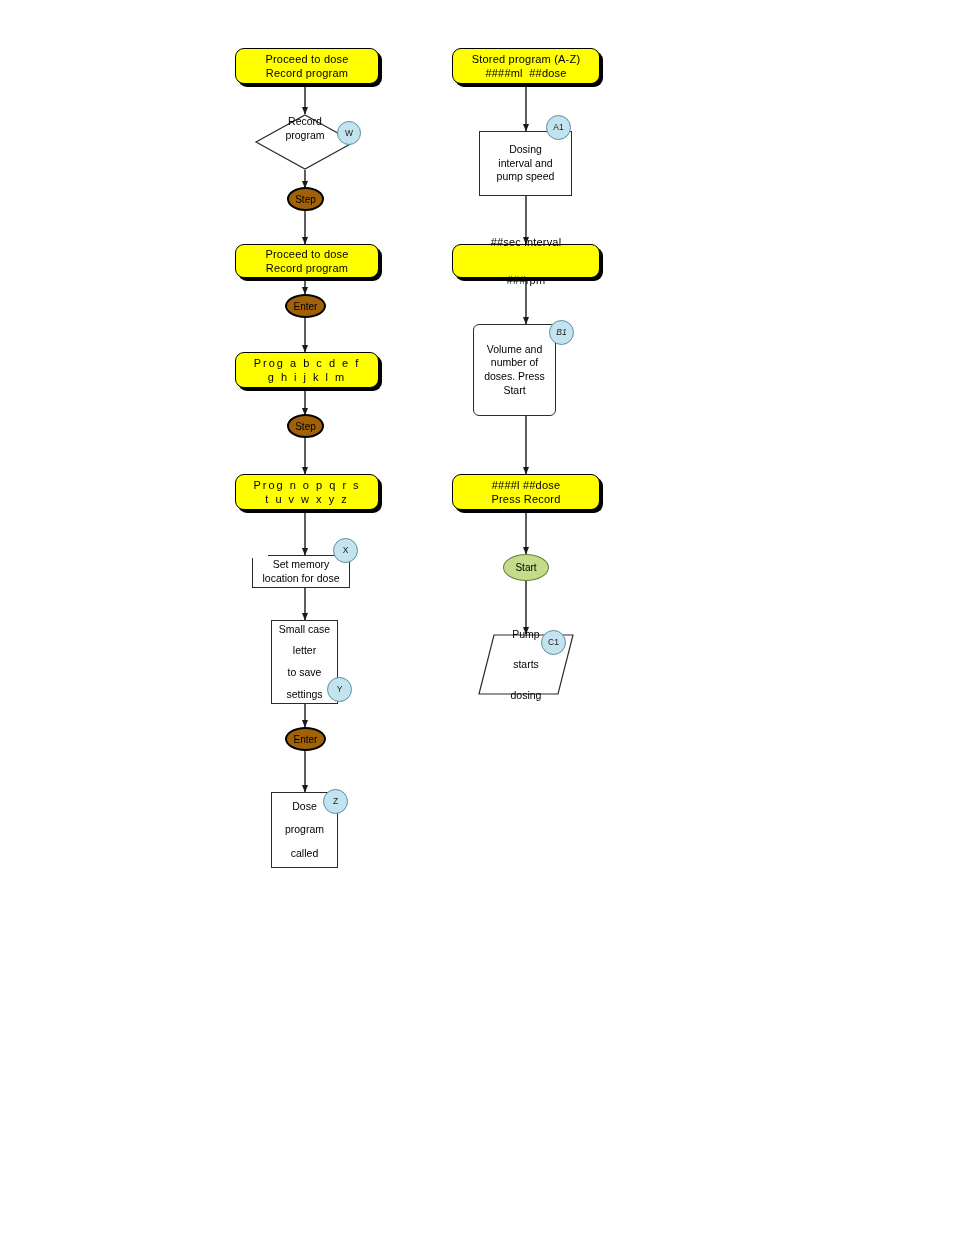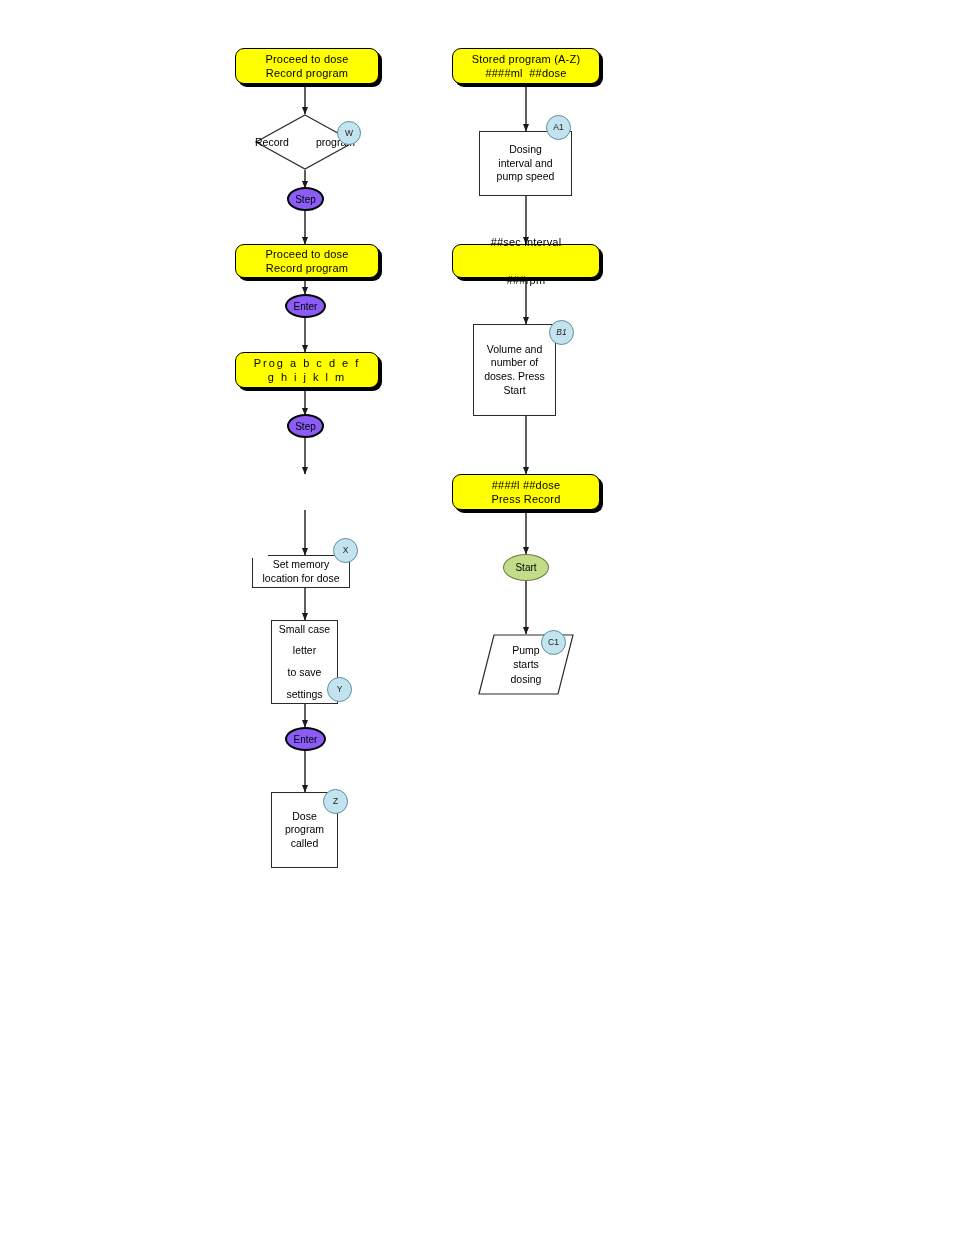--- a/index.html
+++ b/index.html
@@ -61,33 +61,34 @@
     height: 3px;
     background: #ffffff;
   }
   
   .diamond-wrap { position: absolute; }
   .diamond-wrap .dtext {
     position: absolute;
     left: 0; top: 0;
     width: 100%; height: 100%;
     display: flex;
-    align-items: center;
-    justify-content: space-between;
+    flex-direction: column;
+    align-items: center;
+    justify-content: flex-start;
     font-size: 10.5px;
     color: #000;
     line-height: 1.35;
     text-align: center;
     white-space: pre;
   }
   
   .ell {
     border-radius: 50%;
     border: 2.5px solid #000000;
-    background: #8b5cf6;
+    background: #a16207;
     font-size: 10px;
     font-weight: 400;
   }
   .ell.green {
     background: #c3dc8a;
     border: 1.5px solid #6a7f3a;
     font-size: 10px;
   }
   
   .badge {
@@ -111,20 +112,21 @@
     width: 100%; height: 100%;
     display: flex;
     flex-direction: column;
     align-items: center;
     justify-content: center;
     font-size: 10.5px;
     line-height: 1.35;
     text-align: center;
     color: #000;
     white-space: pre;
+    gap: 16px;
   }
   svg.shape { position: absolute; left: 0; top: 0; overflow: visible; }
   #edges { position:absolute; left:0; top:0; width:954px; height:1235px; pointer-events:none; }
 </style>
 </head>
 <body>
 
 <div id="canvas">
 
   <svg id="edges" viewBox="0 0 954 1235" width="954" height="1235">
@@ -189,20 +191,24 @@
 
   <div class="node ybox" style="left:235px; top:348px; width:144px; height:36px;">
     <span class="ln spaced">Prog a b c d e f</span>
     <span class="ln spaced">g h i j k l m</span>
   </div>
 
   <div class="node ell" style="left:287px; top:410px; width:37px; height:24px;">
     <span>Step</span>
   </div>
 
+  <div class="node ybox" style="left:235px; top:470px; width:144px; height:36px;">
+    <span class="ln spaced">Prog n o p q r s</span>
+    <span class="ln spaced">t u v w x y z</span>
+  </div>
 
   <div class="node pbox notch" style="left:252px; top:551px; width:98px; height:33px;">
     <span class="ln">Set memory</span>
     <span class="ln">location for dose</span>
   </div>
   <div class="badge" style="left:333px; top:534px; width:25px; height:25px;">
     <span>X</span>
   </div>
 
   <div class="node pbox" style="left:271px; top:616px; width:67px; height:84px;gap:8px;">
@@ -212,21 +218,21 @@
     <span class="ln">settings</span>
   </div>
   <div class="badge" style="left:327px; top:673px; width:25px; height:25px;">
     <span>Y</span>
   </div>
 
   <div class="node ell" style="left:285px; top:723px; width:41px; height:24px;">
     <span>Enter</span>
   </div>
 
-  <div class="node pbox" style="left:271px; top:788px; width:67px; height:76px;">
+  <div class="node pbox" style="left:271px; top:788px; width:67px; height:76px;gap:10px;">
     <span class="ln">Dose</span>
     <span class="ln">program</span>
     <span class="ln">called</span>
   </div>
   <div class="badge" style="left:323px; top:785px; width:25px; height:25px;">
     <span>Z</span>
   </div>
 
   <div class="node ybox" style="left:452px; top:44px; width:148px; height:36px;">
     <span class="ln">Stored program (A-Z)</span>
@@ -240,21 +246,21 @@
   </div>
   <div class="badge" style="left:546px; top:111px; width:25px; height:25px;">
     <span>A1</span>
   </div>
 
   <div class="node ybox" style="left:452px; top:240px; width:148px; height:34px;gap:24px;">
     <span class="ln">##sec interval</span>
     <span class="ln">###rpm</span>
   </div>
 
-  <div class="node pbox" style="left:473px; top:320px; width:83px; height:92px;">
+  <div class="node pbox" style="left:473px; top:320px; width:83px; height:92px;border-radius:6px;">
     <span class="ln">Volume and</span>
     <span class="ln">number of</span>
     <span class="ln">doses. Press</span>
     <span class="ln">Start</span>
   </div>
   <div class="badge" style="left:549px; top:316px; width:25px; height:25px;font-style:italic;">
     <span>B1</span>
   </div>
 
   <div class="node ybox" style="left:452px; top:470px; width:148px; height:36px;">

